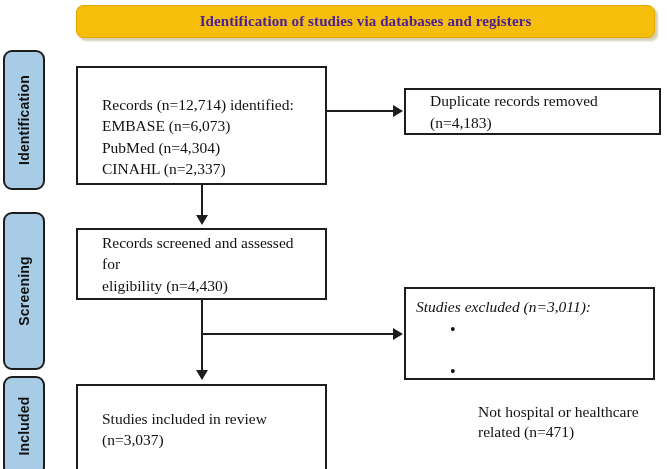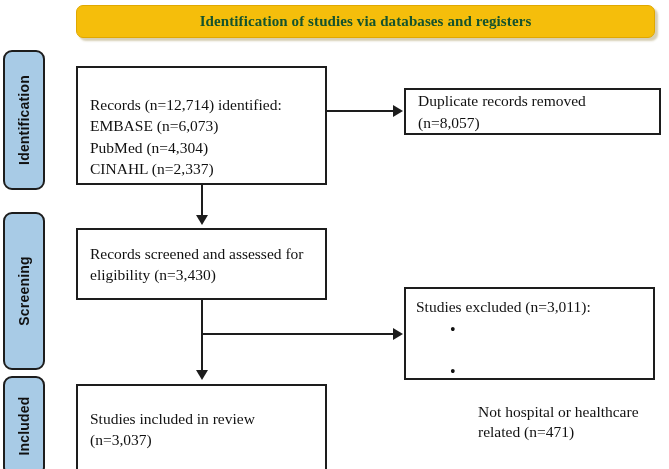--- a/index.html
+++ b/index.html
@@ -36,21 +36,21 @@
     box-shadow: 3px 3px 2px rgba(120,95,10,0.30);
     display: flex;
     align-items: center;
     justify-content: center;
     box-sizing: border-box;
   }
   .banner-label {
     font-family: "Liberation Serif", serif;
     font-weight: bold;
     font-size: 15px;
-    color: #14532d;
+    color: #4c1d95;
     letter-spacing: 0.1px;
     white-space: nowrap;
   }
 
   
   .stage {
     position: absolute;
     left: 3px;
     width: 42px;
     background: #a8cbe6;
@@ -74,21 +74,21 @@
   #stage-identification { top: 50px; height: 140px; }
   #stage-screening     { top: 212px; height: 158px; }
   #stage-included      { top: 376px; height: 100px; }
 
   
   .box {
     position: absolute;
     background: #ffffff;
     border: 2px solid #1d1d1d;
     box-sizing: border-box;
-    padding: 10px 12px;
+    padding: 10px 24px;
   }
   .box-text {
     font-family: "Liberation Serif", serif;
     font-size: 15.5px;
     line-height: 1.38;
     color: #111111;
     white-space: pre-line;
     margin: 0;
   }
 
@@ -106,20 +106,21 @@
   #box-included  { left: 76px;  top: 384px; width: 251px; height: 90px;
                    display: flex; align-items: center; }
 
   
   .excl-head {
     font-family: "Liberation Serif", serif;
     font-size: 15.5px;
     line-height: 1.35;
     color: #111111;
     margin: 0 0 1px 0;
+    font-style: italic;
   }
   .excl-list {
     list-style: none;
     margin: 0;
     padding: 0 0 0 34px;
   }
   .excl-item {
     position: relative;
     font-family: "Liberation Serif", serif;
     font-size: 15.5px;
@@ -195,26 +196,26 @@
   </div>
 
   <div class="box" id="box-records">
     <p class="box-text">Records (n=12,714) identified:
     EMBASE (n=6,073)
     PubMed (n=4,304)
     CINAHL (n=2,337)</p>
   </div>
 
   <div class="box" id="box-duplicates">
-    <p class="box-text">Duplicate records removed (n=8,057)</p>
+    <p class="box-text">Duplicate records removed (n=4,183)</p>
   </div>
 
   <div class="box" id="box-screened">
     <p class="box-text">Records screened and assessed for
-eligibility (n=3,430)</p>
+eligibility (n=4,430)</p>
   </div>
 
   <div class="box" id="box-excluded">
     <p class="excl-head">Studies excluded (n=3,011):</p>
     <ul class="excl-list">
       <li class="excl-item">
         <span class="excl-bullet">•</span>
       </li>
       <li class="excl-item">
         <span class="excl-bullet">•</span>

